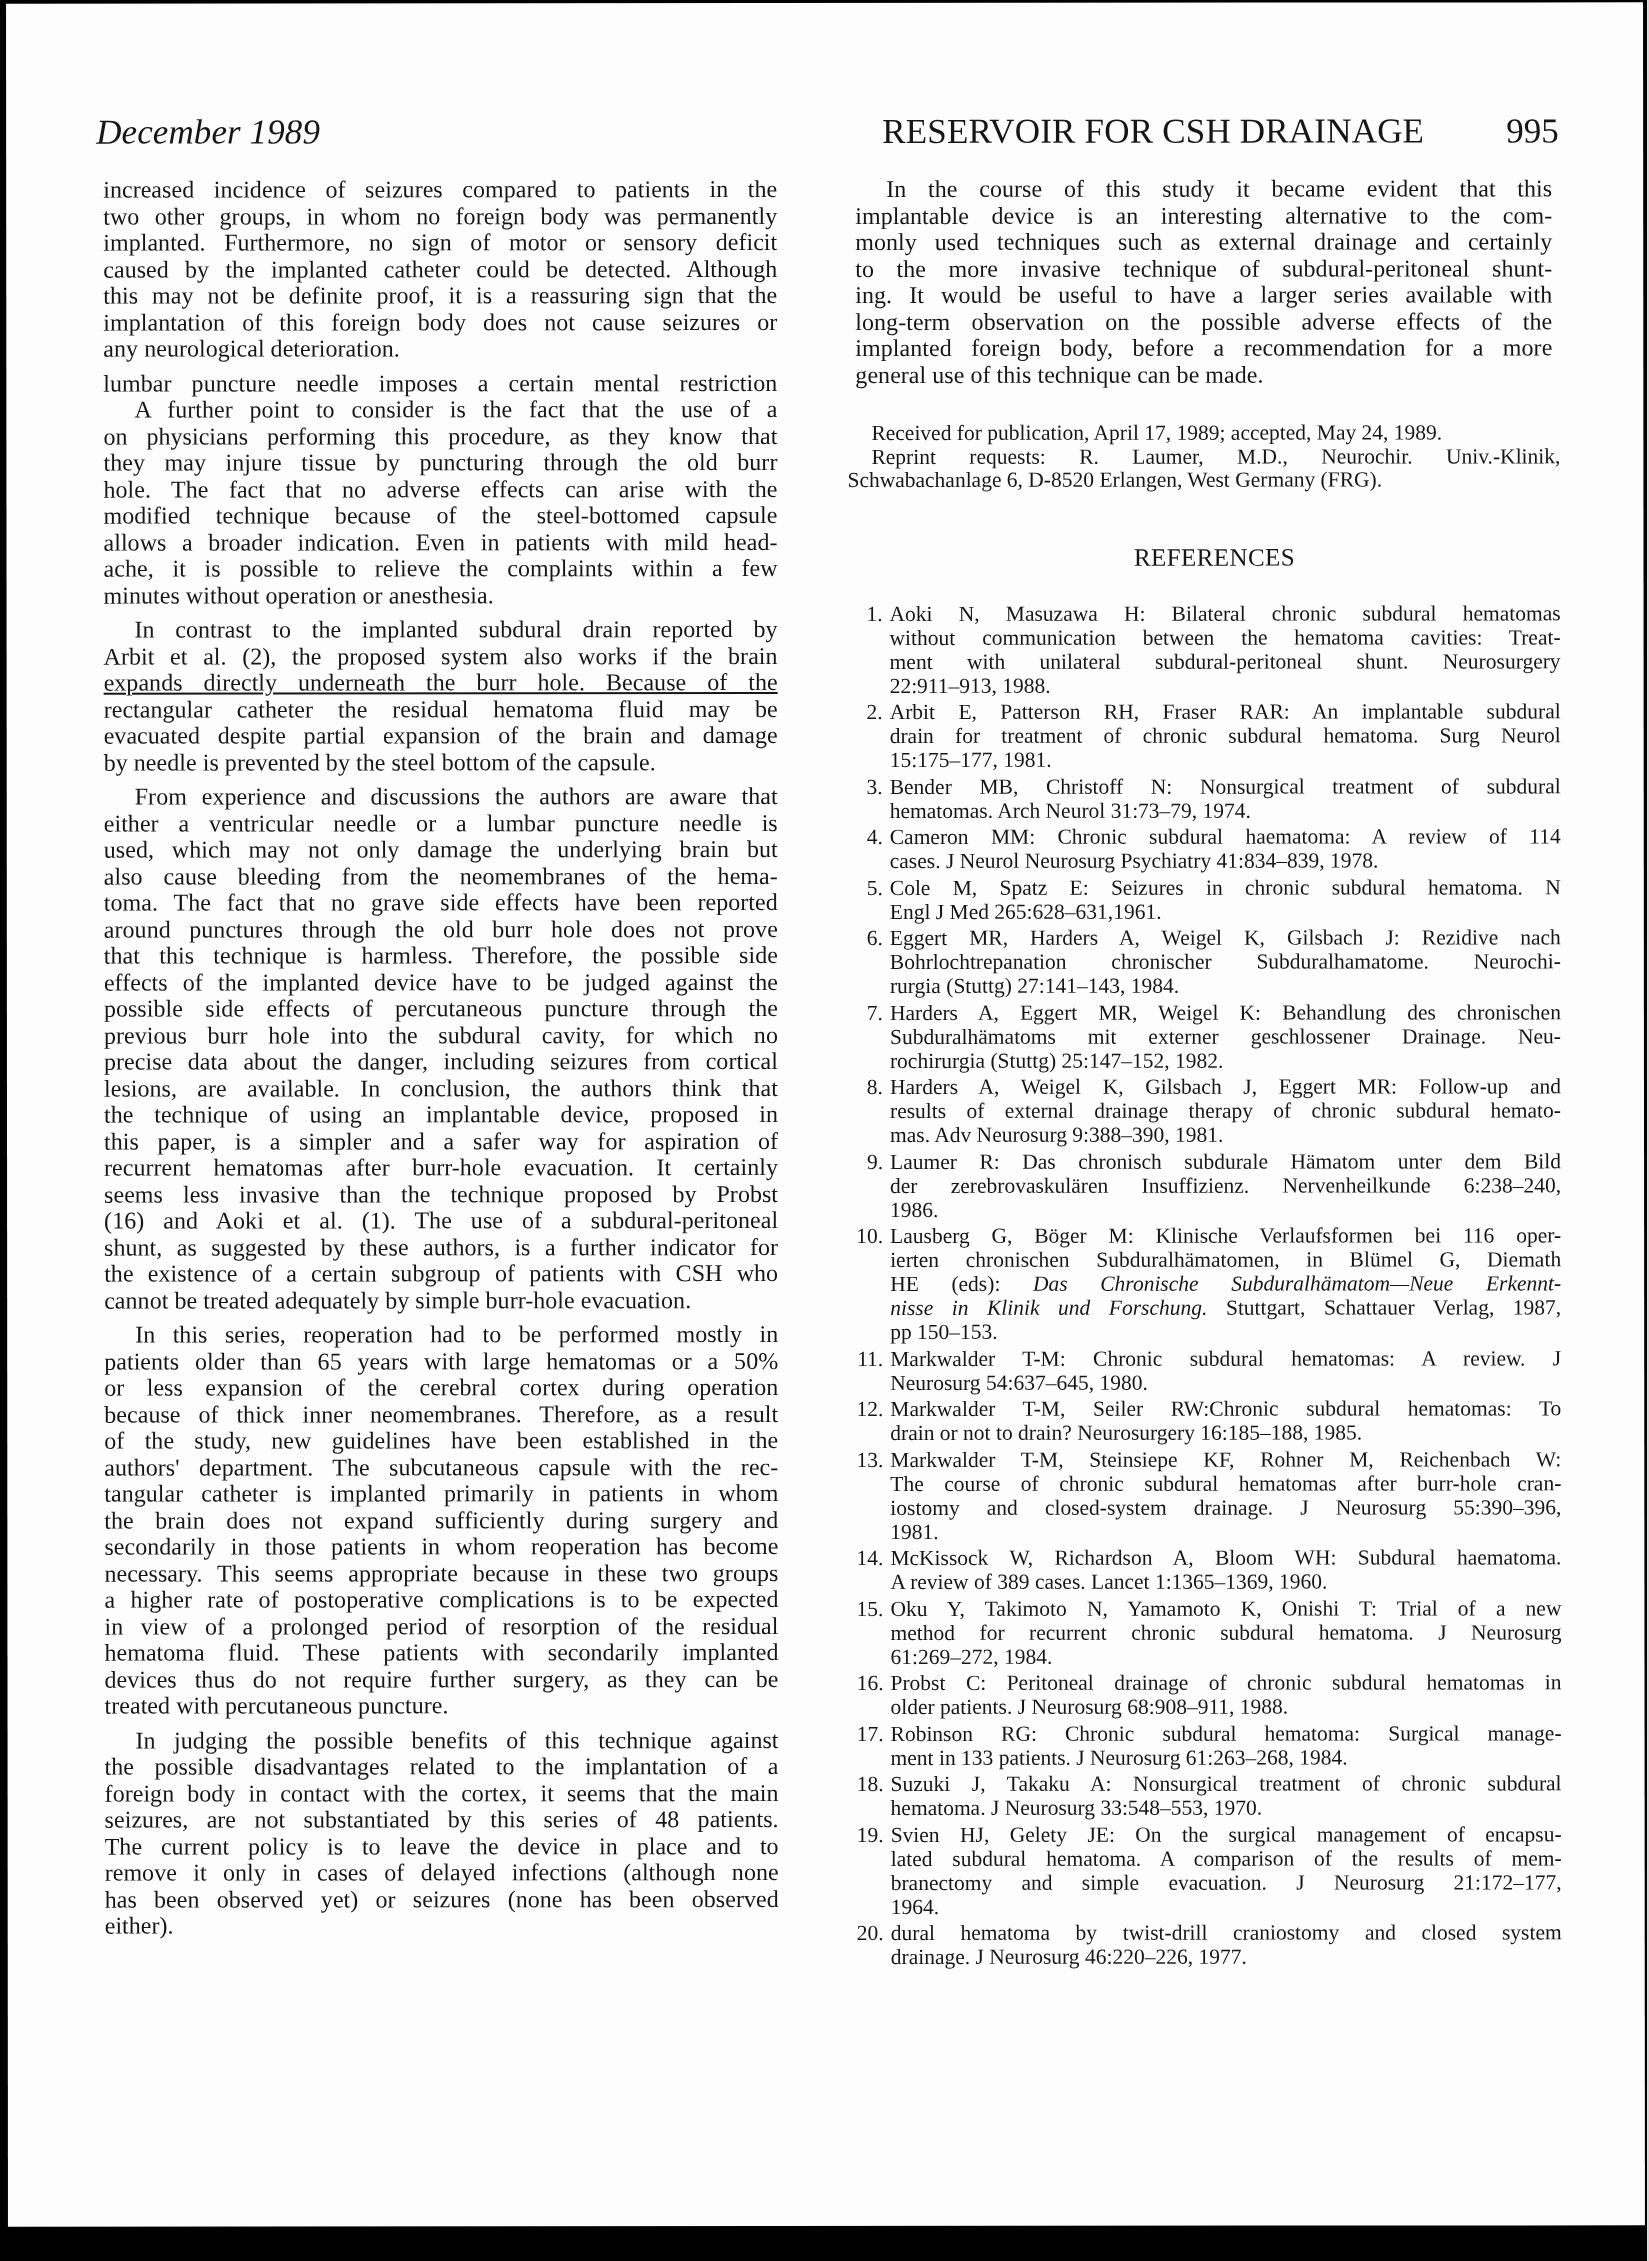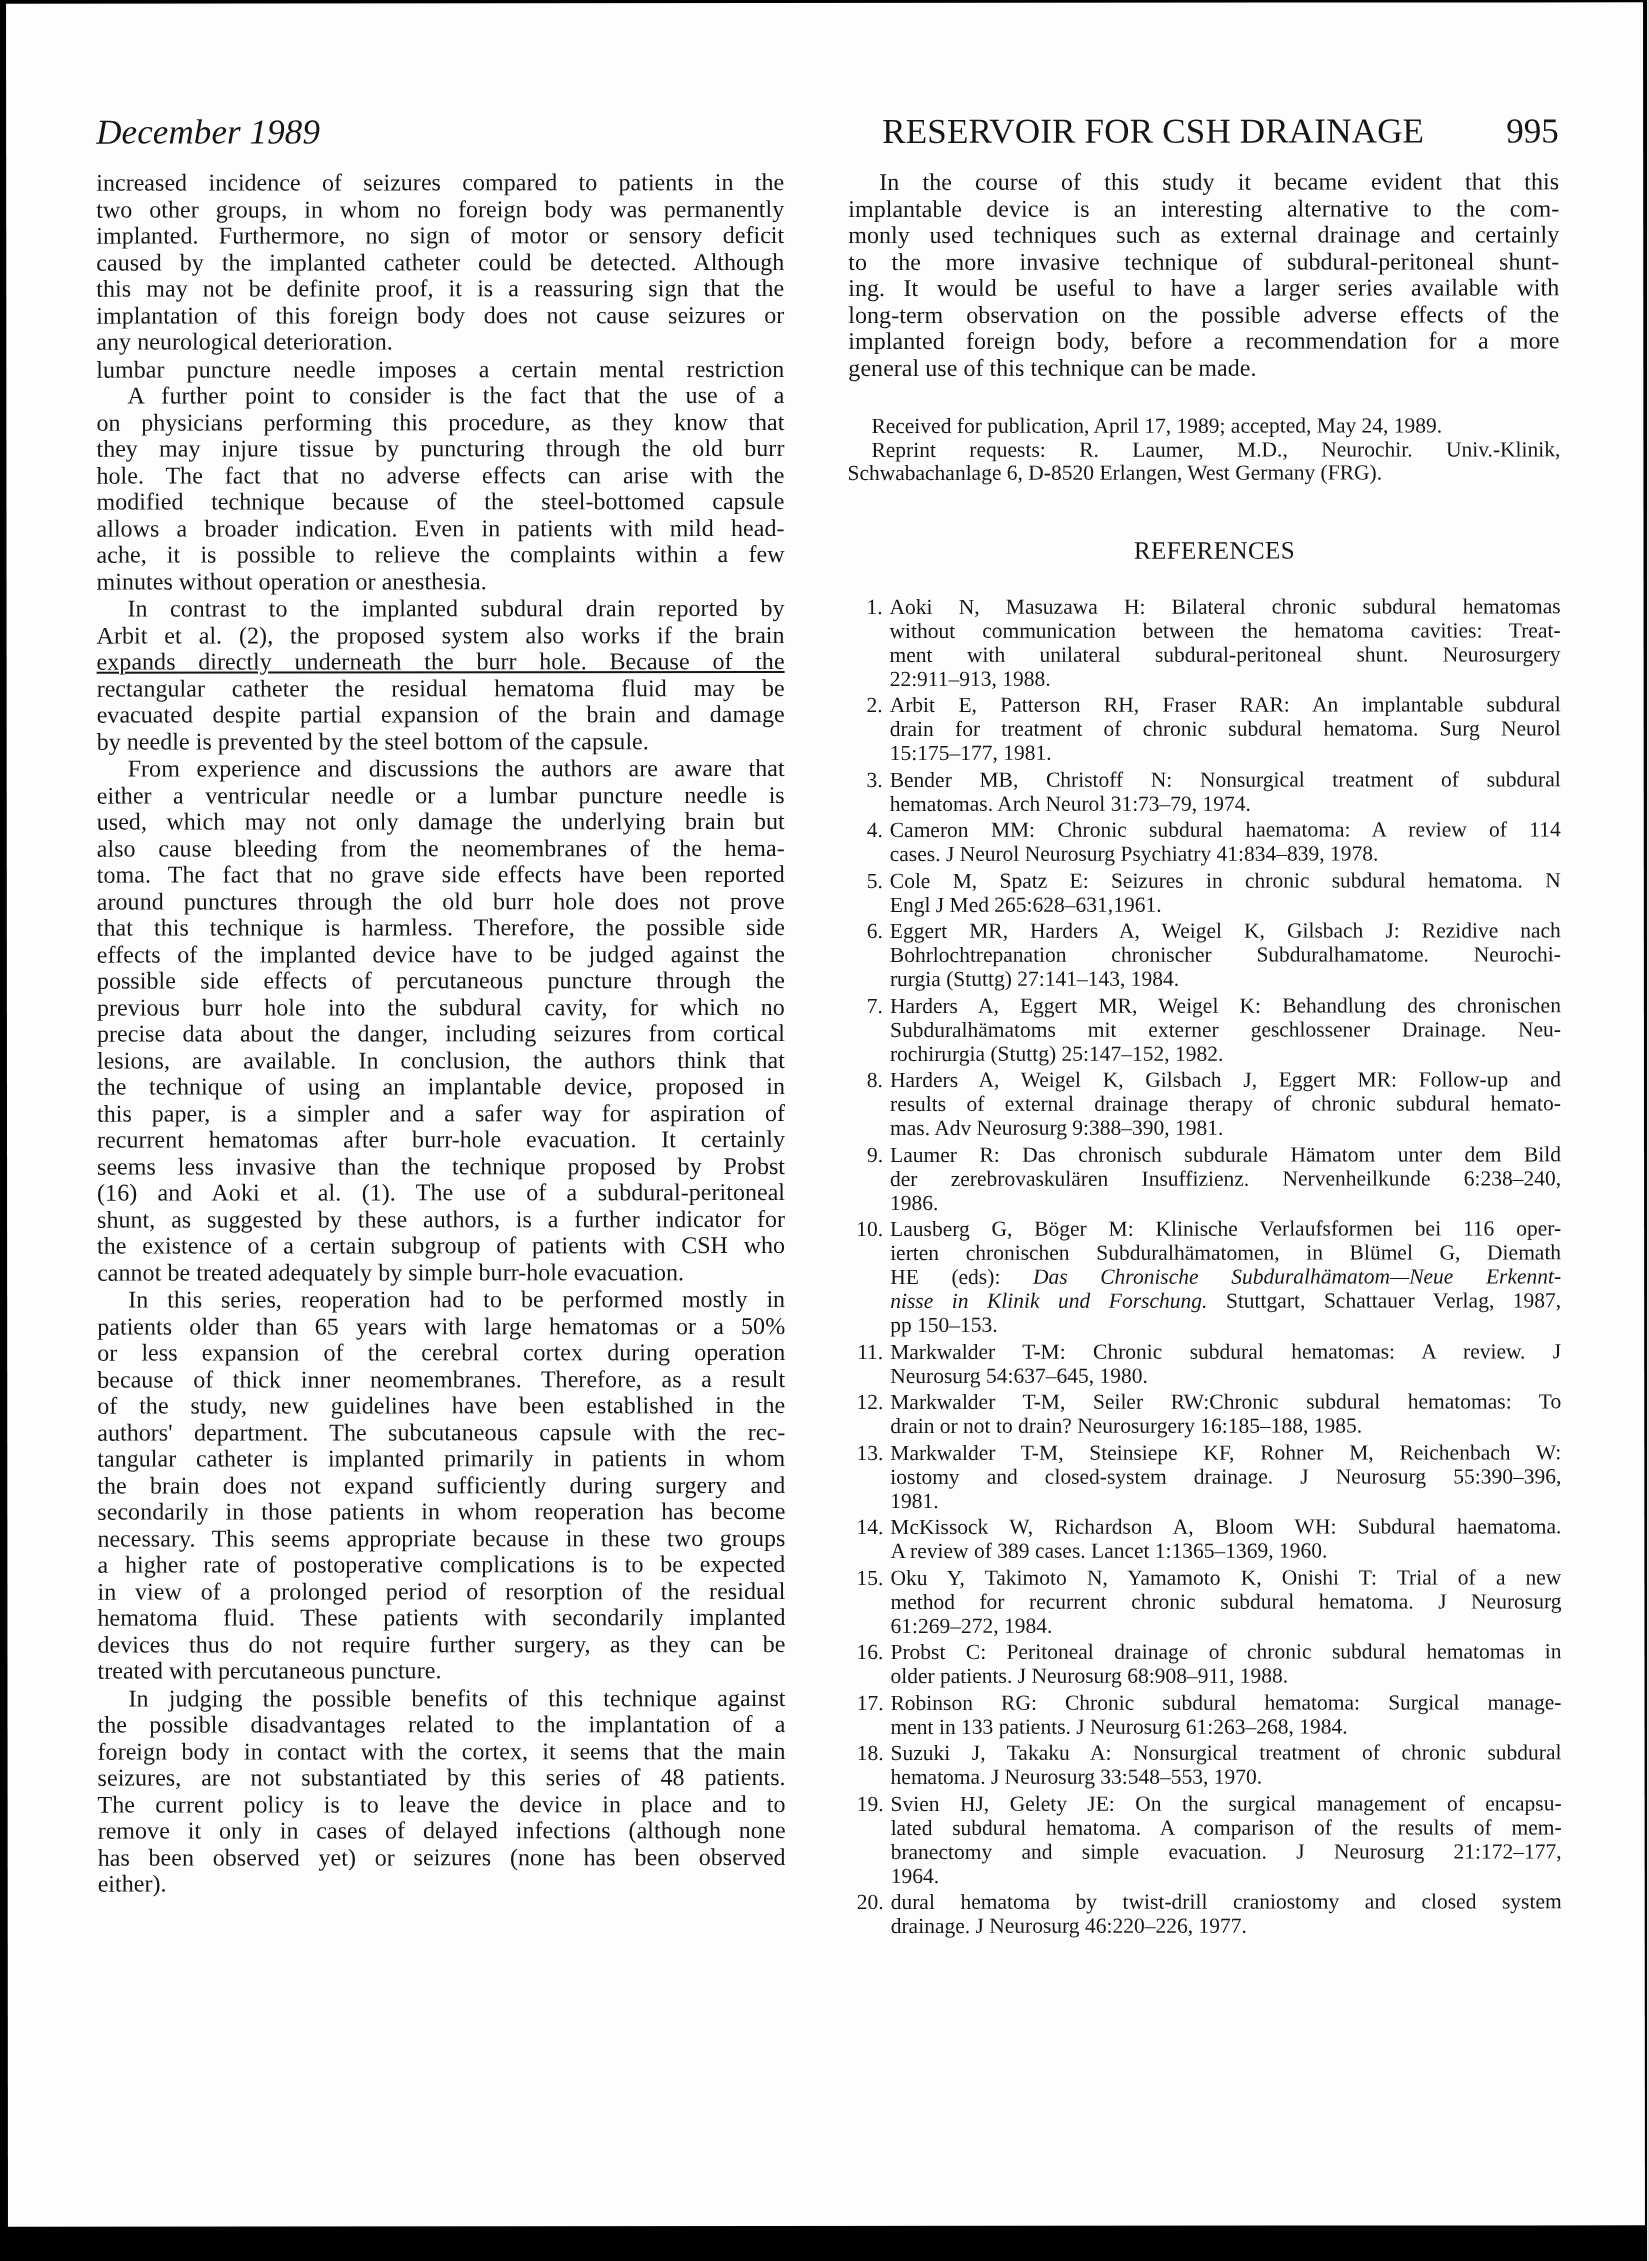--- a/index.html
+++ b/index.html
@@ -26,21 +26,21 @@
   }
   .rh-left { left: 90px; font-style: italic; letter-spacing: 0.1px; }
   .rh-title { left: 876px; letter-spacing: 0.2px; }
   .rh-page { left: 1500px; }
 
   .col { position: absolute; text-align: justify; hyphens: manual; }
   .col-left { left: 89px; top: 165px; width: 690px; }
   .col-right { left: 841px; top: 165px; width: 713px; }
 
   .body-p {
-    margin: 1px; font-size: 24px; line-height: 26.5px;
+    margin: 8px; font-size: 24px; line-height: 26.5px;
     text-indent: 31px; letter-spacing: 0.04px;
   }
   .body-p.first { text-indent: 0; }
   .body-p .line { display: block; text-align: justify; text-align-last: justify; }
   .body-p .line.last { text-align-last: left; }
 
   .notes { margin-top: 34px; font-size: 21.5px; line-height: 23.6px; }
   .note-line { display: block; text-indent: 24px; text-align: justify; text-align-last: justify; }
   .note-line.last { text-align-last: left; }
   .note-line.cont { text-indent: 0; }
@@ -230,20 +230,21 @@
           <span class="ref-line last">Neurosurg 54:637–645, 1980.</span>
         </li>
         <li class="ref">
           <span class="ref-num">12.</span>
           <span class="ref-line">Markwalder T-M, Seiler RW:Chronic subdural hematomas: To</span>
           <span class="ref-line last">drain or not to drain? Neurosurgery 16:185–188, 1985.</span>
         </li>
         <li class="ref">
           <span class="ref-num">13.</span>
           <span class="ref-line">Markwalder T-M, Steinsiepe KF, Rohner M, Reichenbach W:</span>
+          <span class="ref-line">The course of chronic subdural hematomas after burr-hole cran-</span>
           <span class="ref-line">iostomy and closed-system drainage. J Neurosurg 55:390–396,</span>
           <span class="ref-line last">1981.</span>
         </li>
         <li class="ref">
           <span class="ref-num">14.</span>
           <span class="ref-line">McKissock W, Richardson A, Bloom WH: Subdural haematoma.</span>
           <span class="ref-line last">A review of 389 cases. Lancet 1:1365–1369, 1960.</span>
         </li>
         <li class="ref">
           <span class="ref-num">15.</span>

